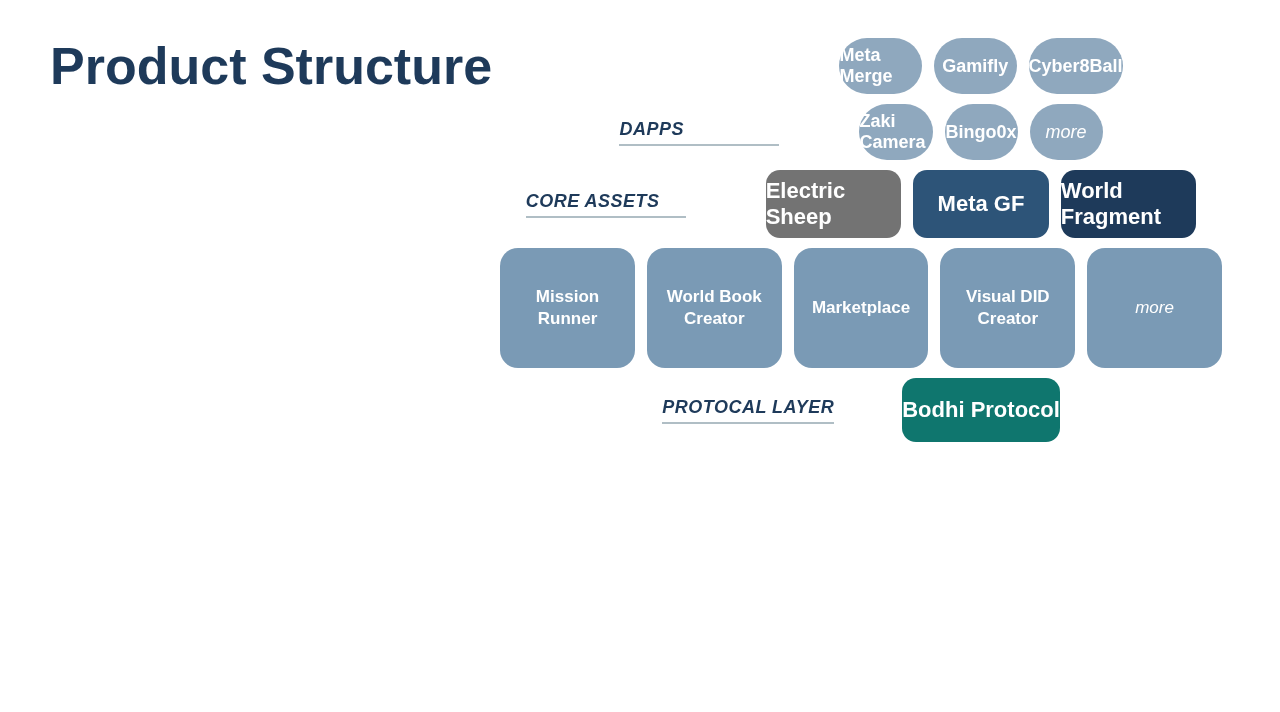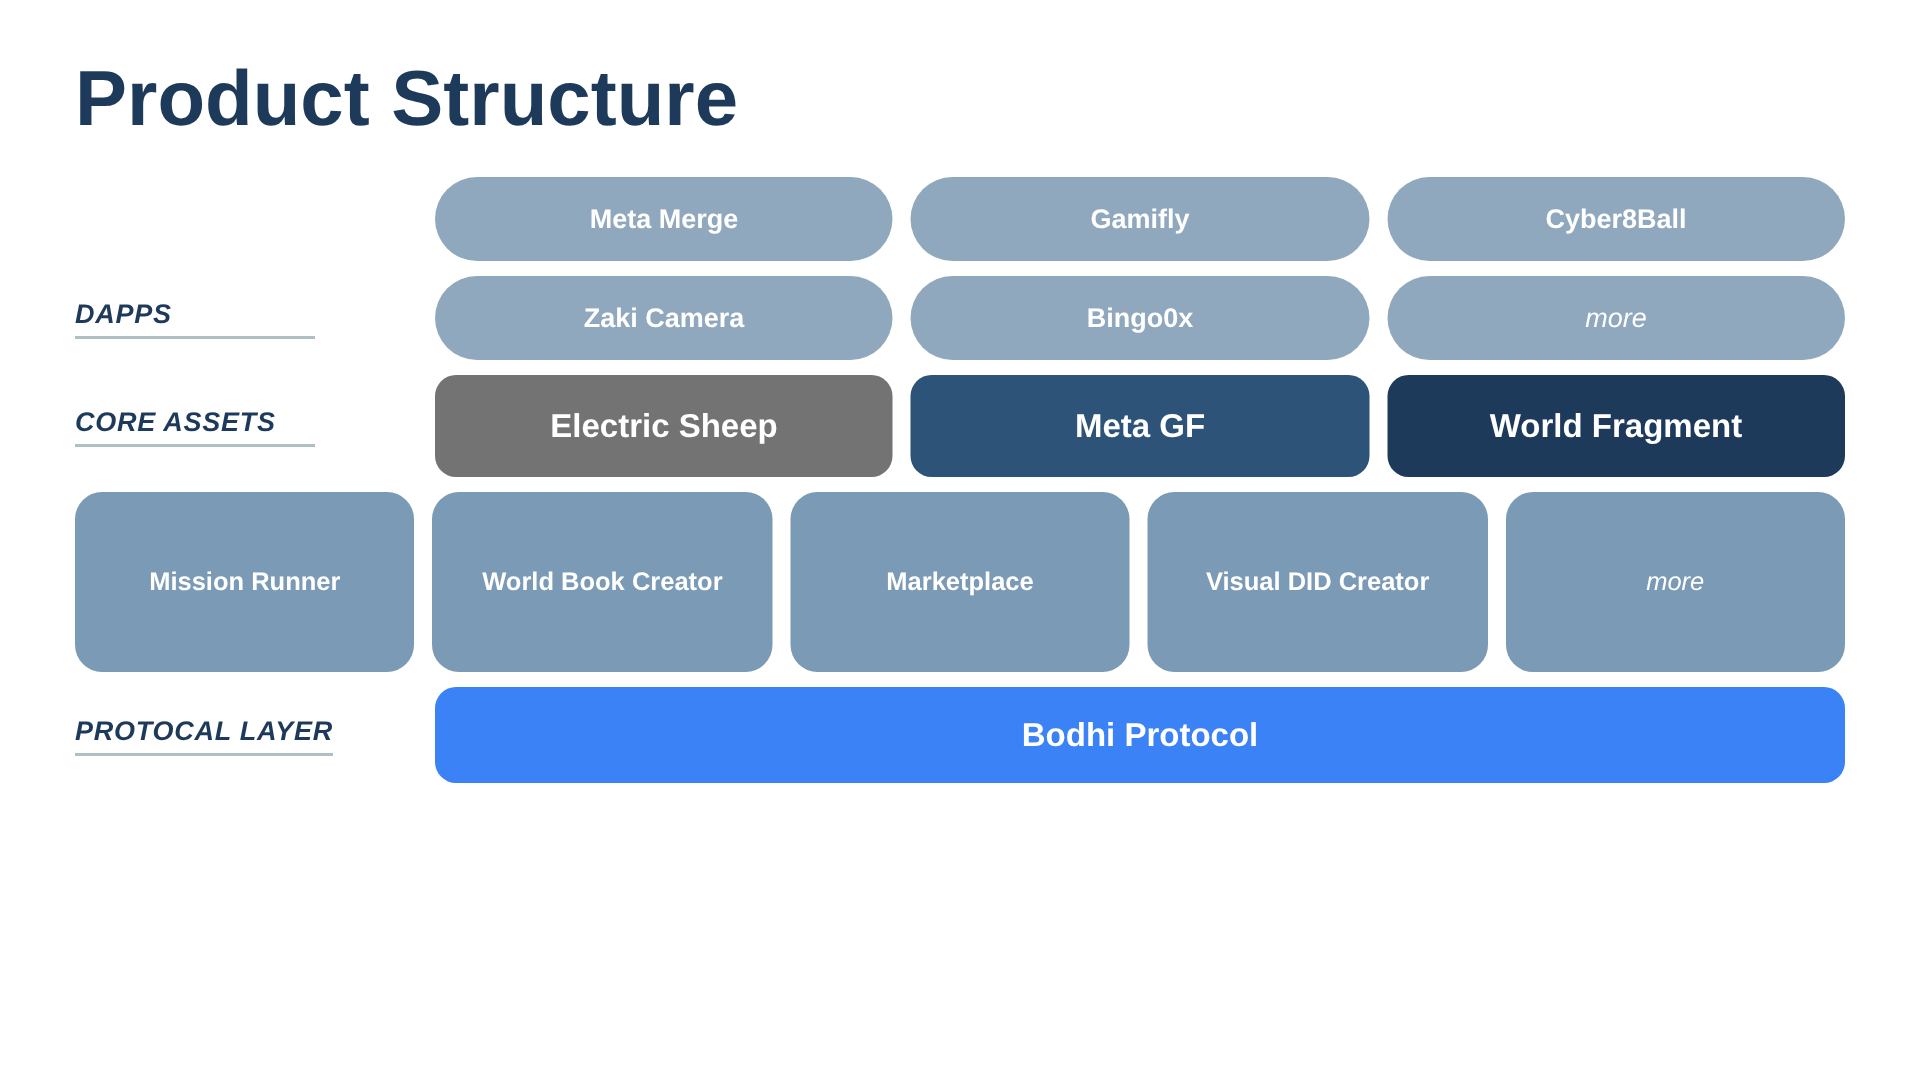--- a/index.html
+++ b/index.html
@@ -9,37 +9,38 @@
       background: #ffffff;
       font-family: 'Arial', 'Helvetica Neue', sans-serif;
       overflow: hidden;
     }
 
     .page {
       width: 1280px;
       height: 712px;
       padding: 40px 50px 30px 50px;
       display: flex;
-      flex-direction: column;
+      flex-direction: row;
       gap: 0;
     }
 
     .page-title {
       font-size: 52px;
       font-weight: 800;
       color: #1e3a5a;
       margin-bottom: 28px;
       line-height: 1;
     }
 
     .diagram {
       display: flex;
       flex-direction: column;
       gap: 10px;
       flex: 1;
+      align-items: center;
     }
 
     .row {
       display: flex;
       align-items: center;
       gap: 0;
     }
 
     .row-label {
       width: 240px;
@@ -121,21 +122,21 @@
 
     .infra-italic {
       font-style: italic;
       font-weight: 400;
     }
 
     
     .protocol-block {
       flex: 1;
       height: 64px;
-      background: #3b82f6;
+      background: #0f766e;
       border-radius: 14px;
       display: flex;
       align-items: center;
       justify-content: center;
       color: #ffffff;
       font-size: 22px;
       font-weight: 700;
     }
 
     .spacer-label {

